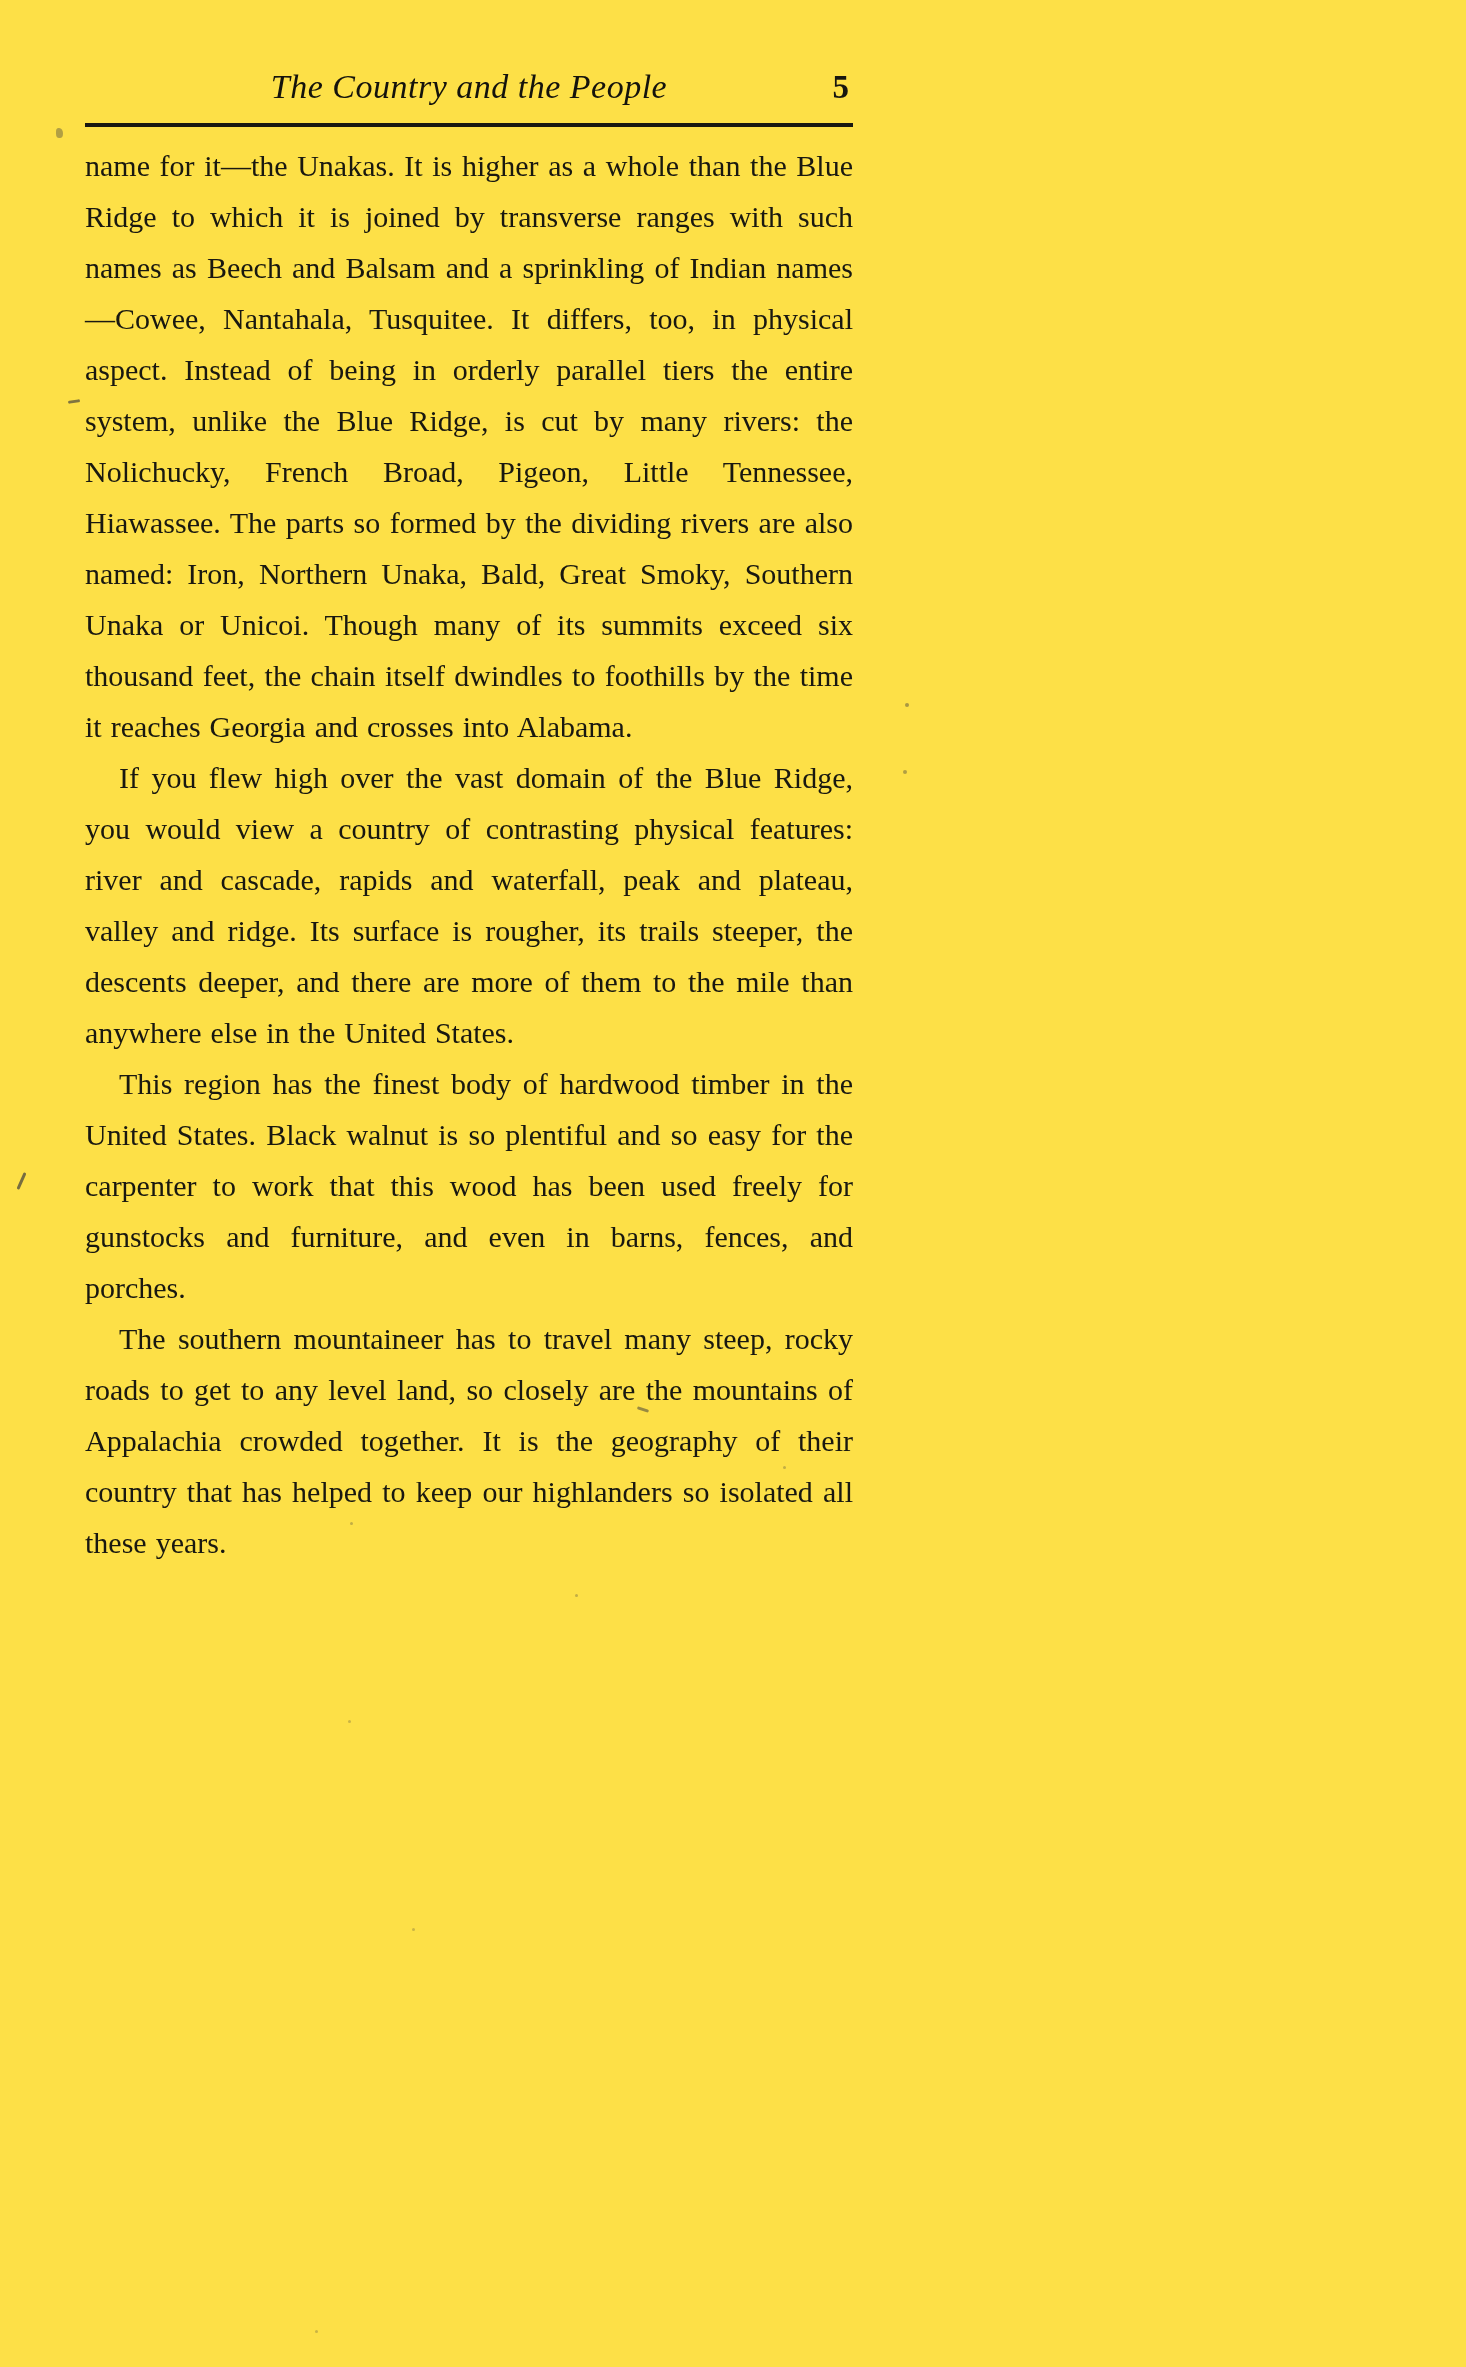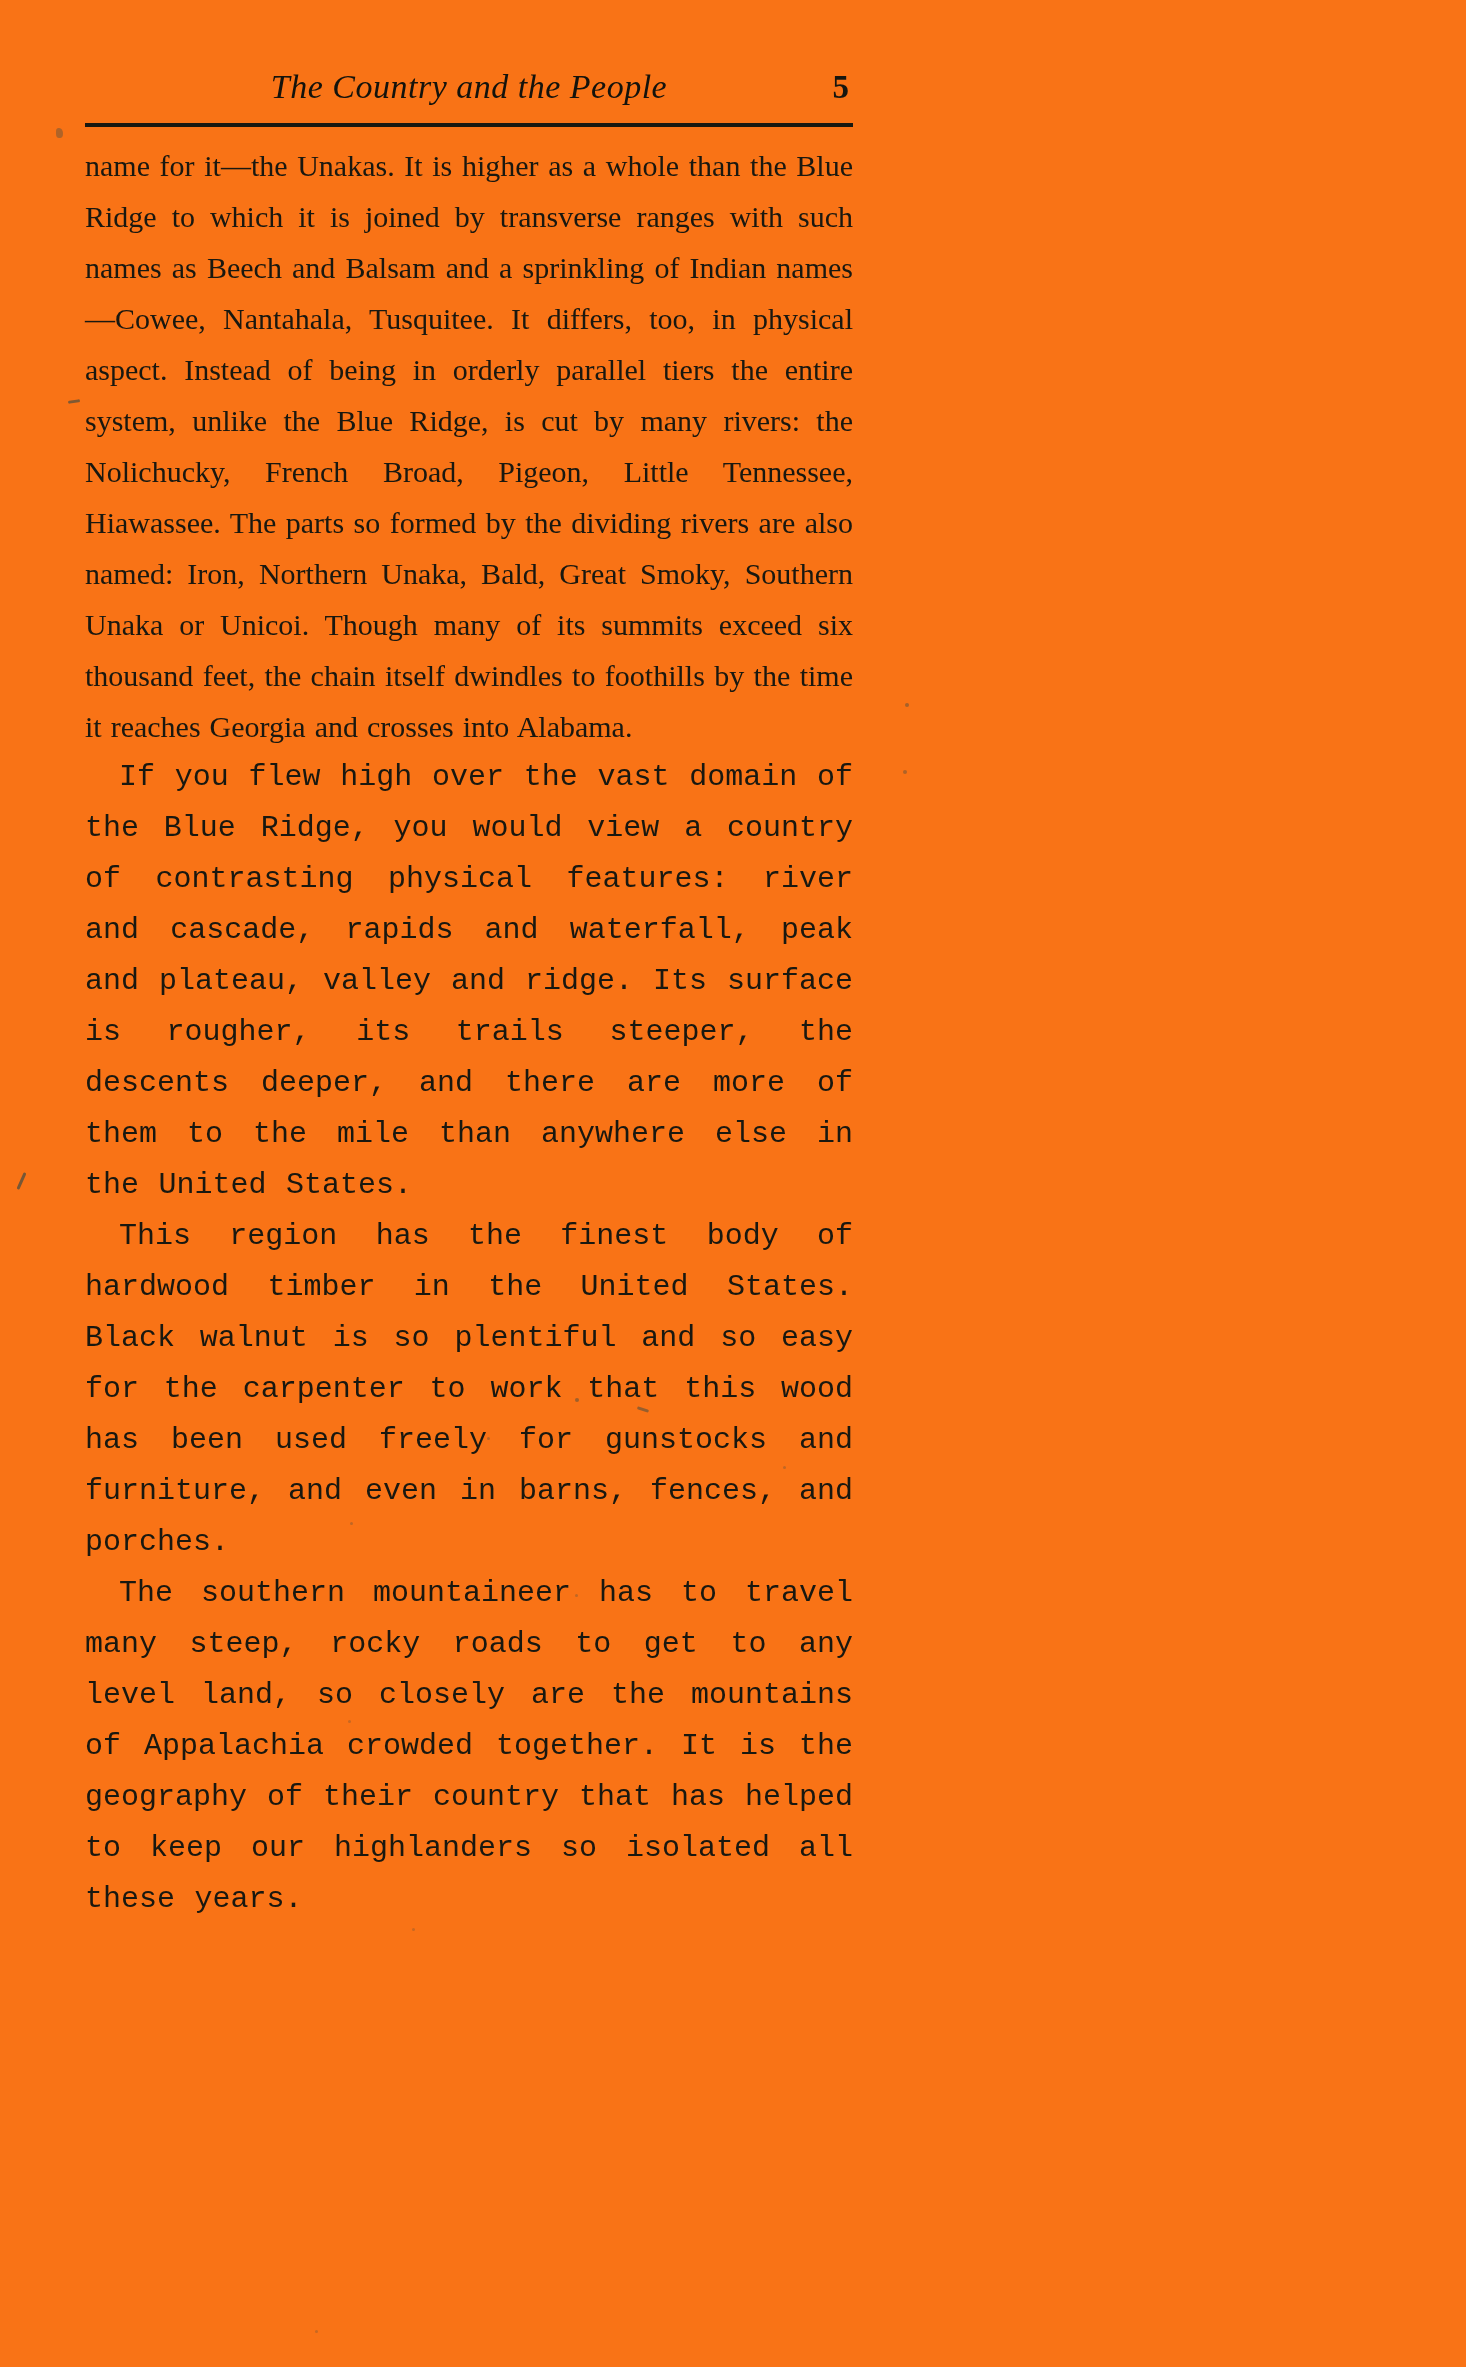--- a/index.html
+++ b/index.html
@@ -6,21 +6,21 @@
 
   body {
     background: #e8e4d6;
     font-family: "Liberation Serif", "DejaVu Serif", serif;
   }
 
   .page {
     position: relative;
     width: 1466px;
     height: 2367px;
-    background: #f97316;
+    background: #fde047;
     color: #17160f;
     overflow: hidden;
     padding-left: 40px;
   }
 
   .content {
     position: absolute;
     left: 85px;
     top: 68px;
     width: 768px;
@@ -56,21 +56,21 @@
   }
 
   .bodytext p {
     font-size: 30px;
     line-height: 51px;
     text-align: justify;
     word-spacing: 1.5px;
     color: #191810;
   }
 
-  .bodytext p.indent { text-indent: 34px; font-family: Liberation Mono, monospace; }
+  .bodytext p.indent { text-indent: 34px; }
 
   
   .artifact { position: absolute; background: #55503e; }
   .a1 { left: 56px;  top: 128px;  width: 7px;  height: 10px; opacity: .45; border-radius: 40% 60% 50% 50%; }
   .a2 { left: 68px;  top: 400px;  width: 12px; height: 3px;  opacity: .75; transform: rotate(-8deg); border-radius: 2px; }
   .a3 { left: 20px;  top: 1172px; width: 3px;  height: 18px; opacity: .8;  transform: rotate(24deg); border-radius: 2px; }
   .a4 { left: 905px; top: 703px;  width: 4px;  height: 4px;  opacity: .5;  border-radius: 50%; }
   .a5 { left: 903px; top: 770px;  width: 4px;  height: 4px;  opacity: .45; border-radius: 50%; }
   .a6 { left: 575px; top: 1398px; width: 4px;  height: 4px;  opacity: .55; border-radius: 50%; }
   .a7 { left: 637px; top: 1408px; width: 12px; height: 3px;  opacity: .6;  transform: rotate(18deg); border-radius: 2px; }

